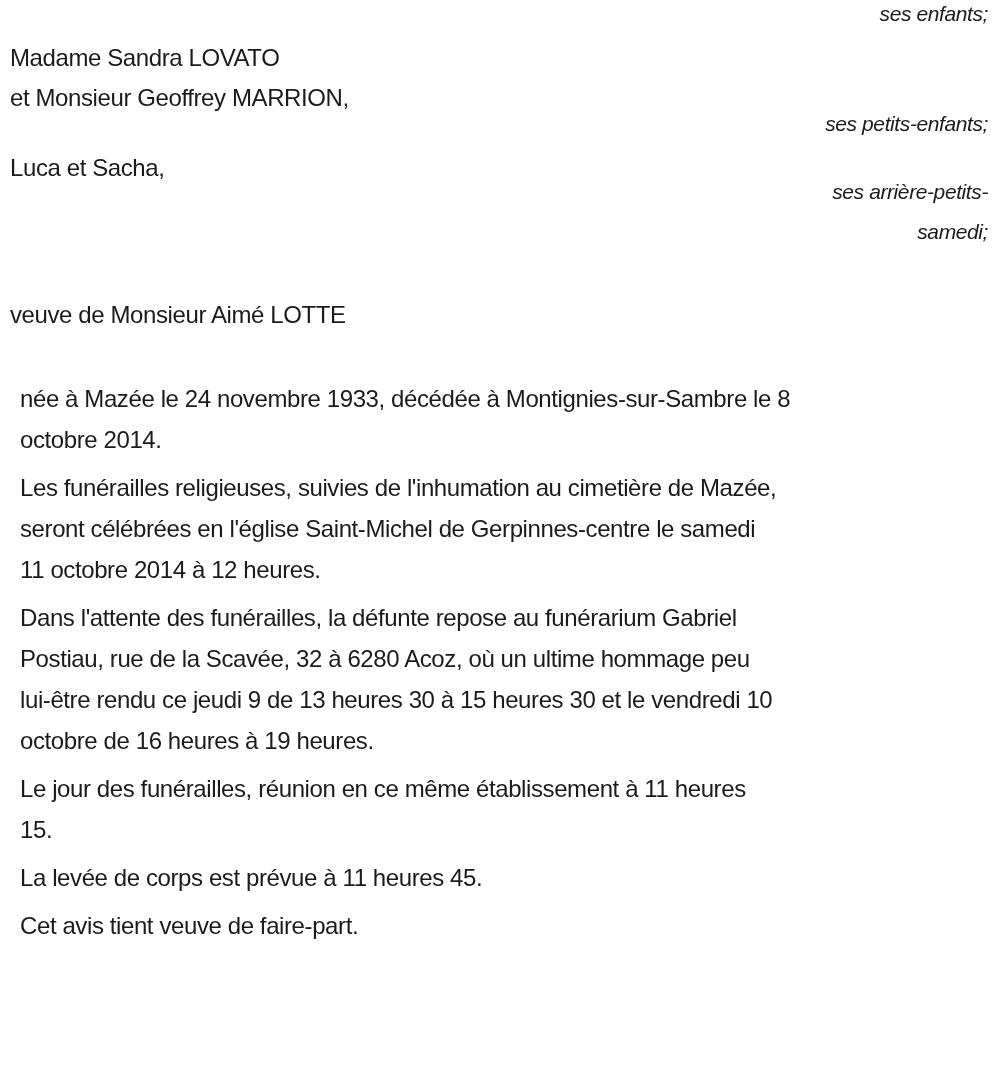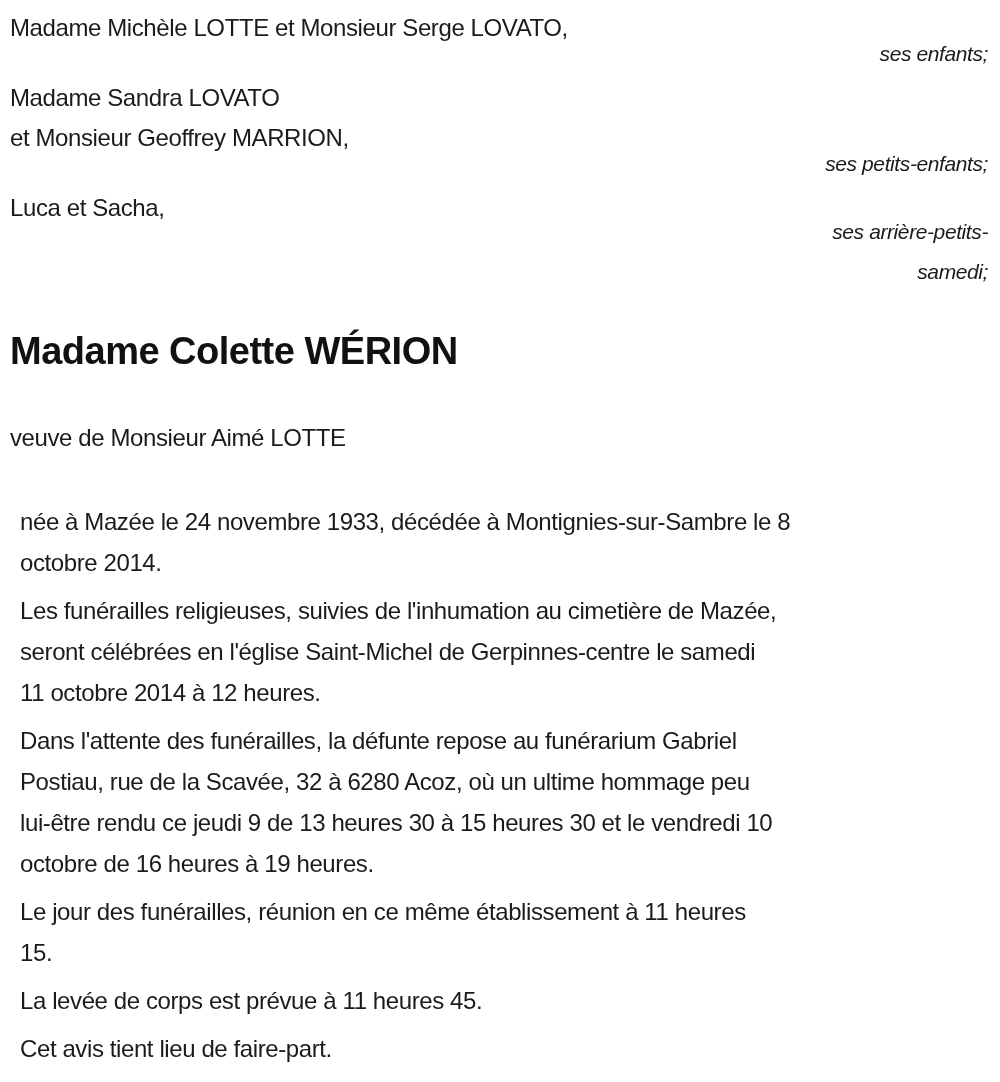--- a/index.html
+++ b/index.html
@@ -67,53 +67,51 @@
   .para--first {
     margin-top: 43px;
   }
 </style>
 </head>
 <body>
 
 <div class="page">
 
   <div class="family-group">
-    <div class="name-line">Madame Michèle LOTTE et Monsieur Serge LOVATO,</div>
     <div class="relation-label">ses enfants;</div>
   </div>
 
   <div class="family-group">
     <div class="name-line">Madame Sandra LOVATO
 et Monsieur Geoffrey MARRION,</div>
     <div class="relation-label">ses petits-enfants;</div>
   </div>
 
   <div class="family-group">
     <div class="name-line">Luca et Sacha,</div>
     <div class="relation-label relation-label--tall">ses arrière-petits-
 samedi;</div>
   </div>
 
 
-  <h1 class="deceased-name">Madame Colette WÉRION</h1>
 
   <div class="deceased-subtitle">veuve de Monsieur Aimé LOTTE</div>
 
   <p class="para para--first">née à Mazée le 24 novembre 1933, décédée à Montignies-sur-Sambre le 8
 octobre 2014.</p>
 
   <p class="para">Les funérailles religieuses, suivies de l'inhumation au cimetière de Mazée,
 seront célébrées en l'église Saint-Michel de Gerpinnes-centre le samedi
 11 octobre 2014 à 12 heures.</p>
 
   <p class="para">Dans l'attente des funérailles, la défunte repose au funérarium Gabriel
 Postiau, rue de la Scavée, 32 à 6280 Acoz, où un ultime hommage peu
 lui-être rendu ce jeudi 9 de 13 heures 30 à 15 heures 30 et le vendredi 10
 octobre de 16 heures à 19 heures.</p>
 
   <p class="para">Le jour des funérailles, réunion en ce même établissement à 11 heures
 15.</p>
 
   <p class="para">La levée de corps est prévue à 11 heures 45.</p>
 
-  <p class="para">Cet avis tient lieu de faire-part.</p>
+  <p class="para">Cet avis tient veuve de faire-part.</p>
 
 </div>
 
 </body></html>

